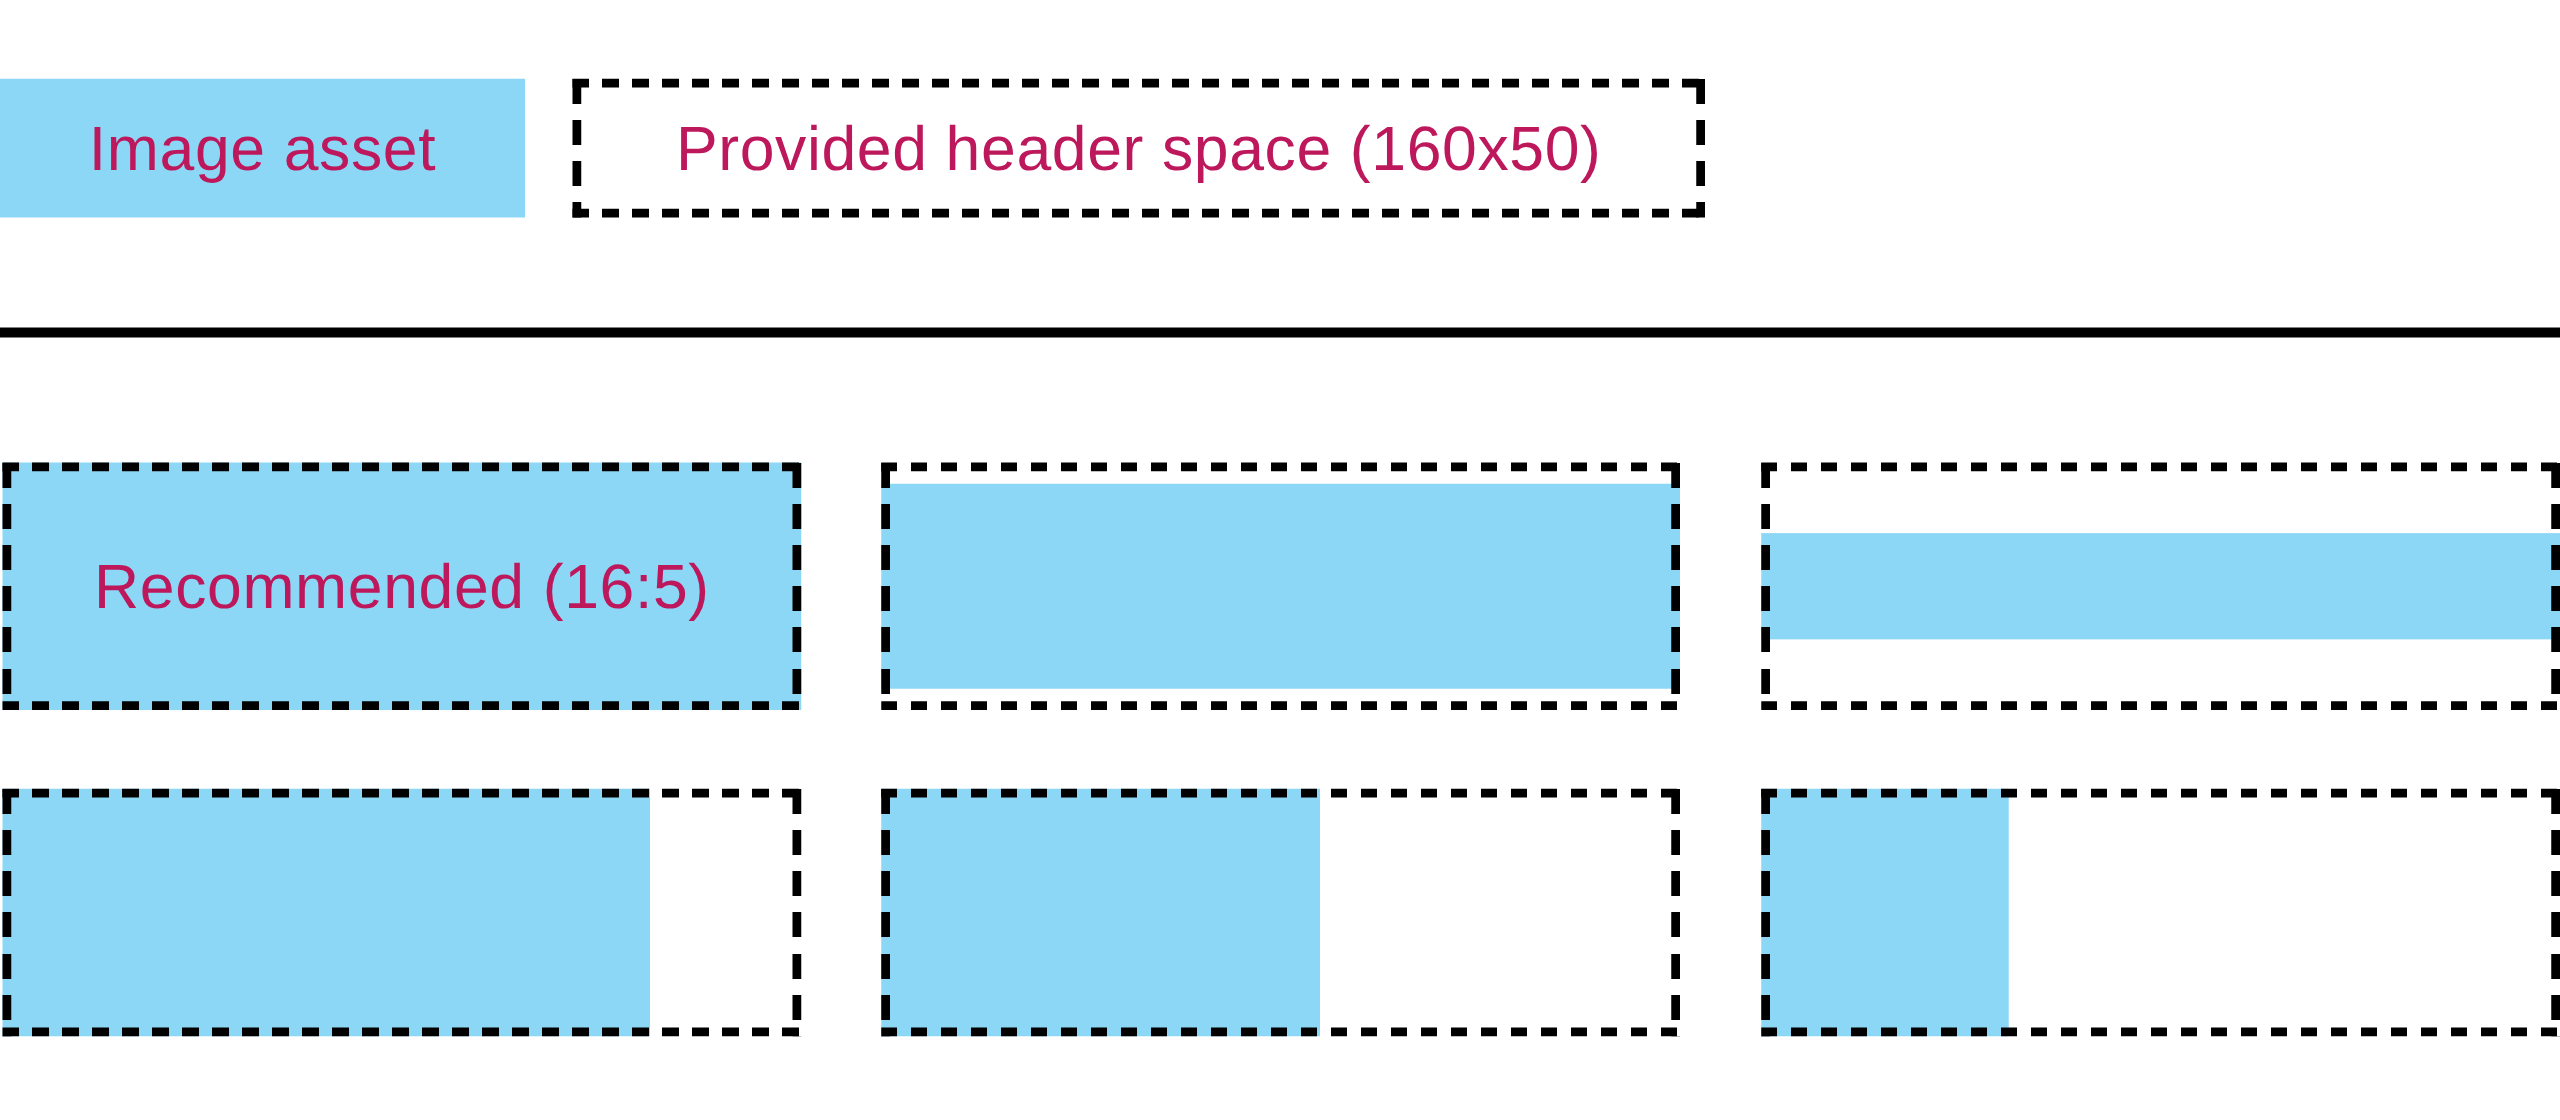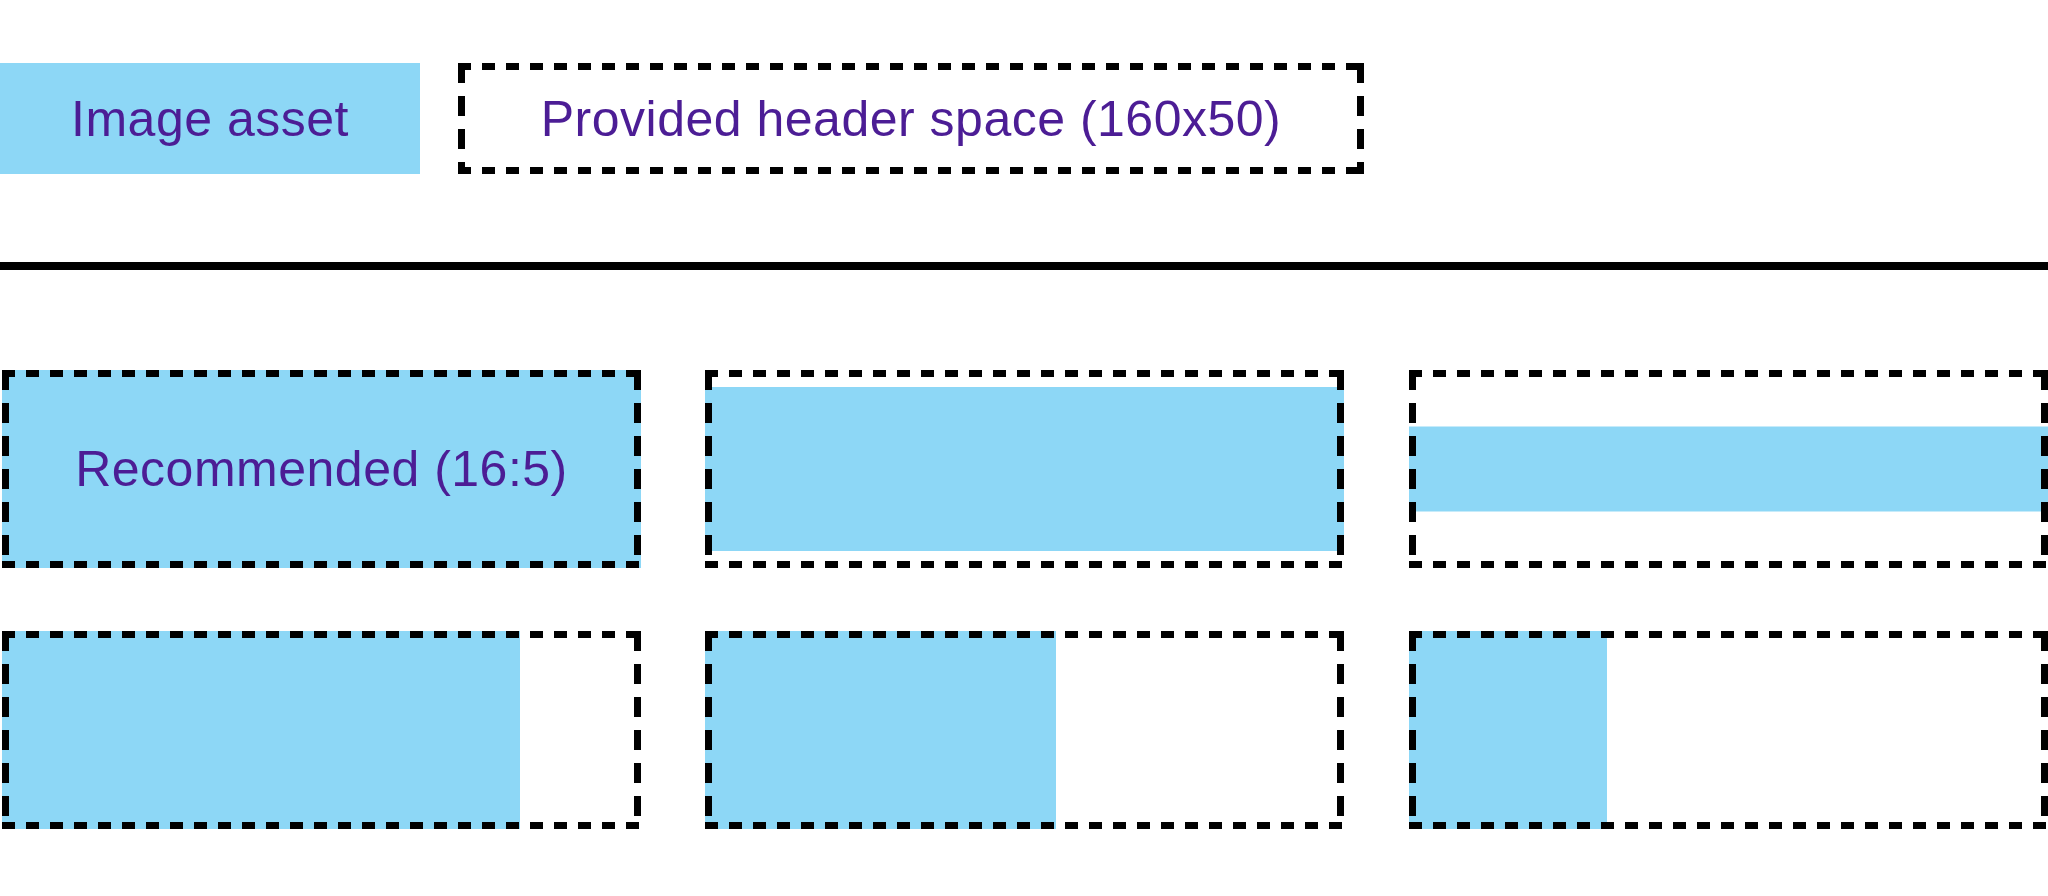--- a/index.html
+++ b/index.html
@@ -3,21 +3,21 @@
 <meta charset="utf-8">
 <style>
   * { box-sizing: border-box; }
   html, body { margin: 0; padding: 0; background: #ffffff; }
   .stage {
     position: relative;
     width: 2048px;
     height: 896px;
     background: #ffffff;
     font-family: "Liberation Sans", sans-serif;
-    color: #4c1d95;
+    color: #be185d;
     overflow: hidden;
   }
 
   
   .dashed::after {
     content: "";
     position: absolute;
     inset: 0;
     pointer-events: none;
     background-image:

